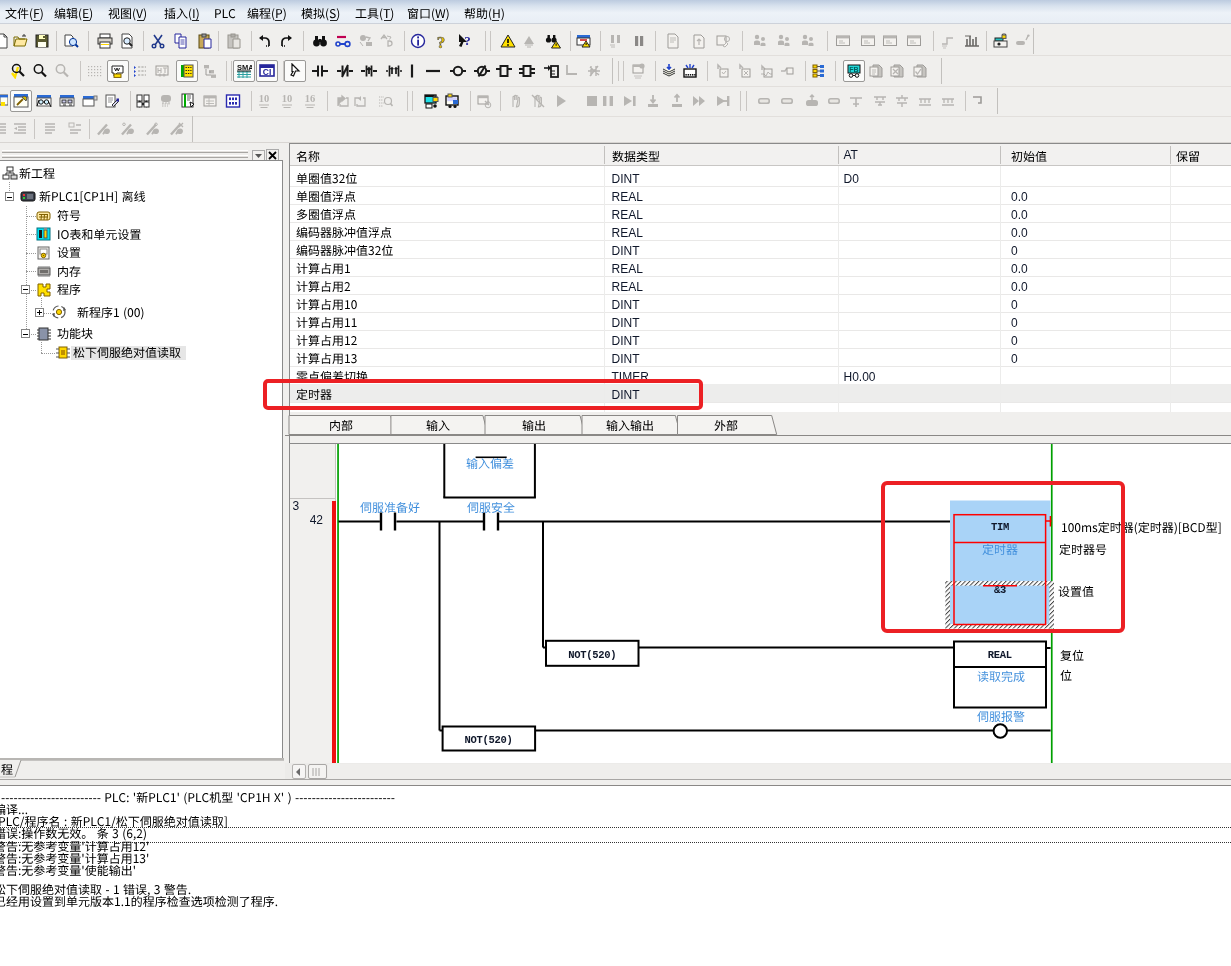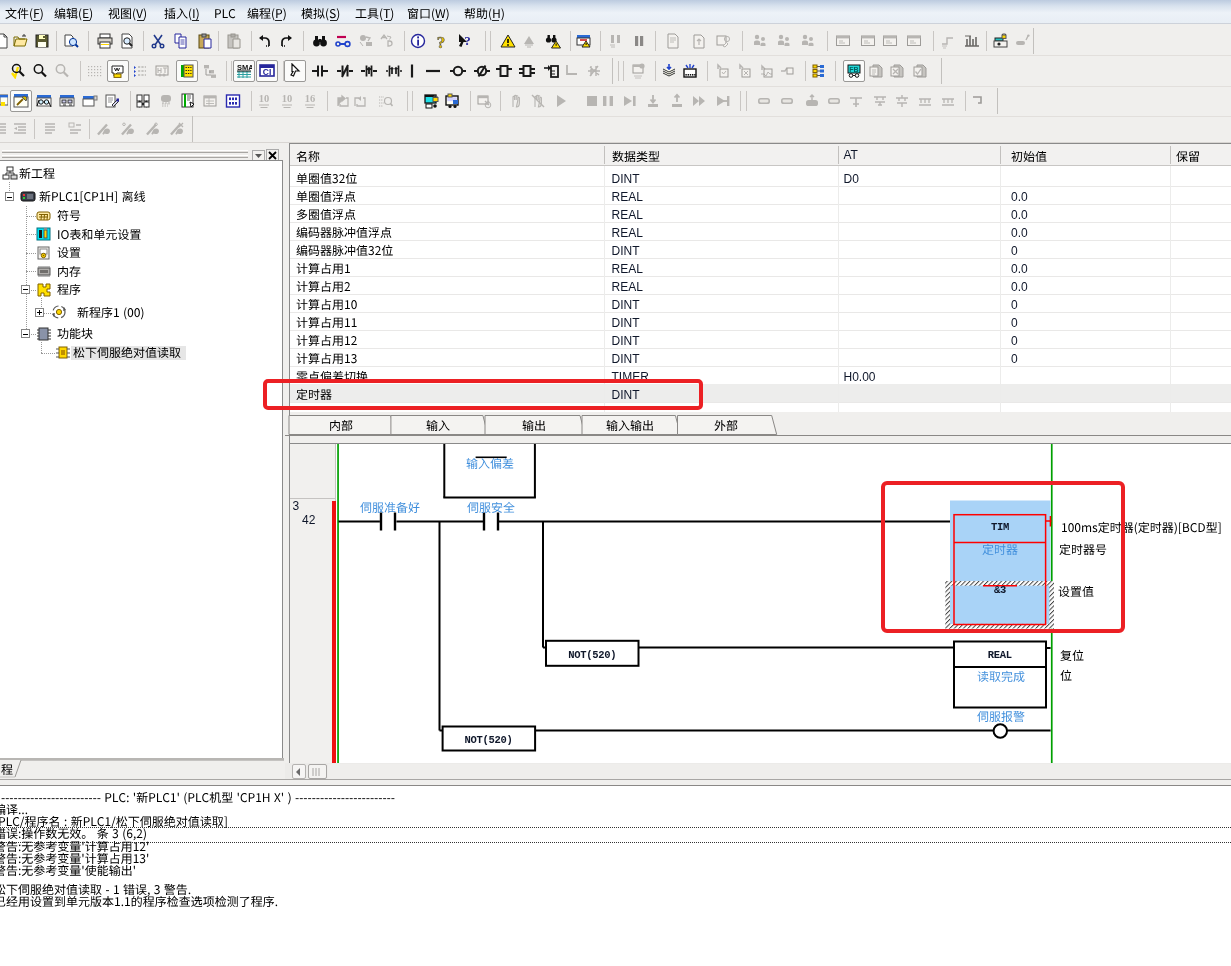--- a/index.html
+++ b/index.html
@@ -1369,21 +1369,21 @@
     <g transform="translate(1,13)" fill="#000">
       <use href="#g5916" x="0"></use>
       <use href="#g90E8" x="12"></use>
     </g>
   </svg>
 <div class="abs" style="left:285px;top:434.5px;width:946px;height:1px;background:#8a8886"></div>
 <div class="abs" style="left:290px;top:443px;width:941px;height:320px;background:#fff;border-top:1px solid #8a8a8a"></div>
 <div class="abs" style="left:290px;top:444px;width:46px;height:319px;background:#f1f0ee;border-right:1px solid #c5c3c1"></div>
 <div class="abs" style="left:290px;top:497.5px;width:46px;height:1px;background:#c5c3c1"></div>
 <div class="tt" style="left:292.5px;top:499px">3</div>
-<div class="tt" style="left:302px;top:513px;width:21px;text-align:left">42</div>
+<div class="tt" style="left:302px;top:513px;width:21px;text-align:right">42</div>
 <div class="abs" style="left:332.3px;top:500.8px;width:3.7px;height:262px;background:#ee1111"></div>
 <svg class="abs" style="left:337px;top:443.5px" width="894" height="319.5">
     <defs>
       <pattern id="hatch" width="3.2" height="3.2" patternUnits="userSpaceOnUse" patternTransform="rotate(45)">
         <rect width="3.2" height="3.2" fill="#fff"></rect>
         <rect width="1" height="3.2" fill="#444"></rect>
       </pattern>
     </defs>
     <rect x="0.2" y="0" width="1.7" height="319.5" fill="#00a000"></rect>
     <rect x="713.9" y="0" width="1.7" height="319.5" fill="#00a000"></rect>

